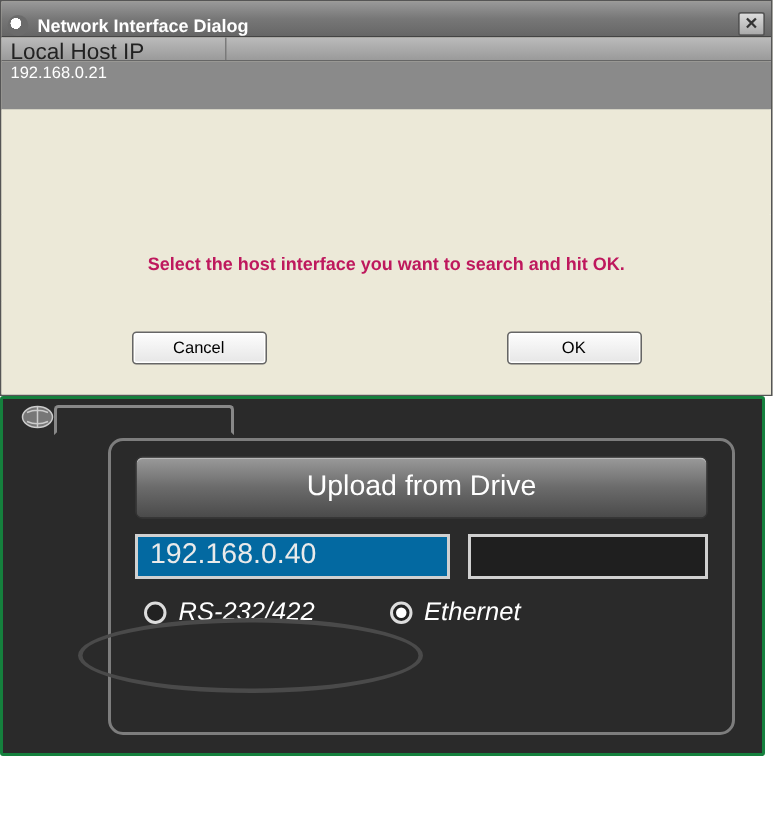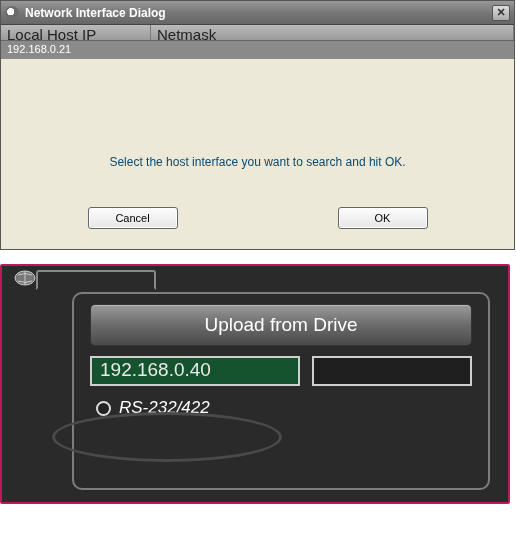--- a/index.html
+++ b/index.html
@@ -15,21 +15,21 @@
   .dialog {
     width: 515px;
     border: 1px solid #555;
     background: #ece9d8;
     box-shadow: 0 0 0 1px #fff inset;
   }
   .titlebar {
     height: 24px;
     background: linear-gradient(#999, #777 50%, #666);
     display: flex;
-    align-items: center;
+    align-items: flex-end;
     padding: 0 4px;
     color: #fff;
     font-weight: bold;
     border-bottom: 1px solid #444;
   }
   .titlebar .icon {
     width: 14px; height: 14px;
     background: radial-gradient(circle at 40% 40%, #fff 0 30%, #6b6b6b 31% 100%);
     border-radius: 50%;
     margin-right: 6px;
@@ -60,40 +60,40 @@
   }
   .list-header .col {
     padding: 1px 6px;
     border-right: 1px solid #7a7a7a;
   }
   .col-ip { width: 150px; }
   .col-nm { flex: 1; }
 
   .list-body {
     background: #8a8a8a;
-    height: 18px;
+    height: 32px;
     display: flex;
     color: #fff;
   }
   .list-body .col {
     padding: 2px 6px;
   }
   .list-spacer {
     background: #ece9d8;
     height: 70px;
   }
   .content-area {
     background: #ece9d8;
     padding: 26px 20px 18px 20px;
     text-align: center;
   }
   .instruction {
-    font-weight: normal;
+    font-weight: bold;
     font-size: 12px;
-    color: #0c4a6e;
+    color: #be185d;
   }
   .button-row {
     display: flex;
     justify-content: center;
     gap: 160px;
     padding: 20px 30px 20px 30px;
     background: #ece9d8;
   }
   .winbtn {
     width: 90px; height: 22px;
@@ -101,26 +101,26 @@
     border: 1px solid #666;
     border-radius: 3px;
     box-shadow: 0 0 0 1px #fff inset;
     font-size: 11px;
     display: flex; align-items: center; justify-content: center;
     cursor: pointer;
   }
 
   
   .drive-panel {
-    margin-top: 14px;
+    margin-top: 0;
     width: 510px;
     height: 240px;
     background: #2a2a2a;
     position: relative;
-    border: 2px solid #be185d;
+    border: 2px solid #15803d;
     border-radius: 2px;
     overflow: visible;
   }
   .panel-top {
     height: 28px;
     display: flex;
     align-items: flex-start;
   }
   .panel-globe {
     margin: 4px 0 0 12px;
@@ -159,21 +159,21 @@
     box-shadow: inset 0 1px 0 rgba(255,255,255,.3);
     cursor: pointer;
   }
   .fields-row {
     display: flex;
     gap: 12px;
   }
   .ip-field {
     flex: 0 0 55%;
     height: 30px;
-    background: #14532d;
+    background: #0369a1;
     border: 2px solid #d0d0d0;
     color: #eaeaea;
     font-size: 19px;
     padding: 1px 8px;
     position: relative;
   }
   .blank-field {
     flex: 1;
     height: 30px;
     background: #1f1f1f;
@@ -221,21 +221,20 @@
   <div class="titlebar">
     <span class="icon"></span>
     <span class="title">Network Interface Dialog</span>
     <div class="close">
       <span>✕</span>
     </div>
   </div>
 
   <div class="list-header">
     <div class="col col-ip">Local Host IP</div>
-    <div class="col col-nm">Netmask</div>
   </div>
   <div class="list-body">
     <div class="col col-ip">192.168.0.21</div>
   </div>
   <div class="list-spacer"></div>
 
   <div class="content-area">
     <div class="instruction">Select the host interface you want to search and hit OK.</div>
   </div>
 
@@ -270,17 +269,21 @@
         <span>192.168.0.40</span>
       </div>
       <div class="blank-field"></div>
     </div>
 
     <div class="radio-row">
       <div class="radio">
         <span class="dot"></span>
         <span>RS-232/422</span>
       </div>
+      <div class="radio">
+        <span class="dot checked"></span>
+        <span>Ethernet</span>
+      </div>
     </div>
   </div>
 
   <div class="ip-oval"></div>
 </div>
 
 </body></html>

